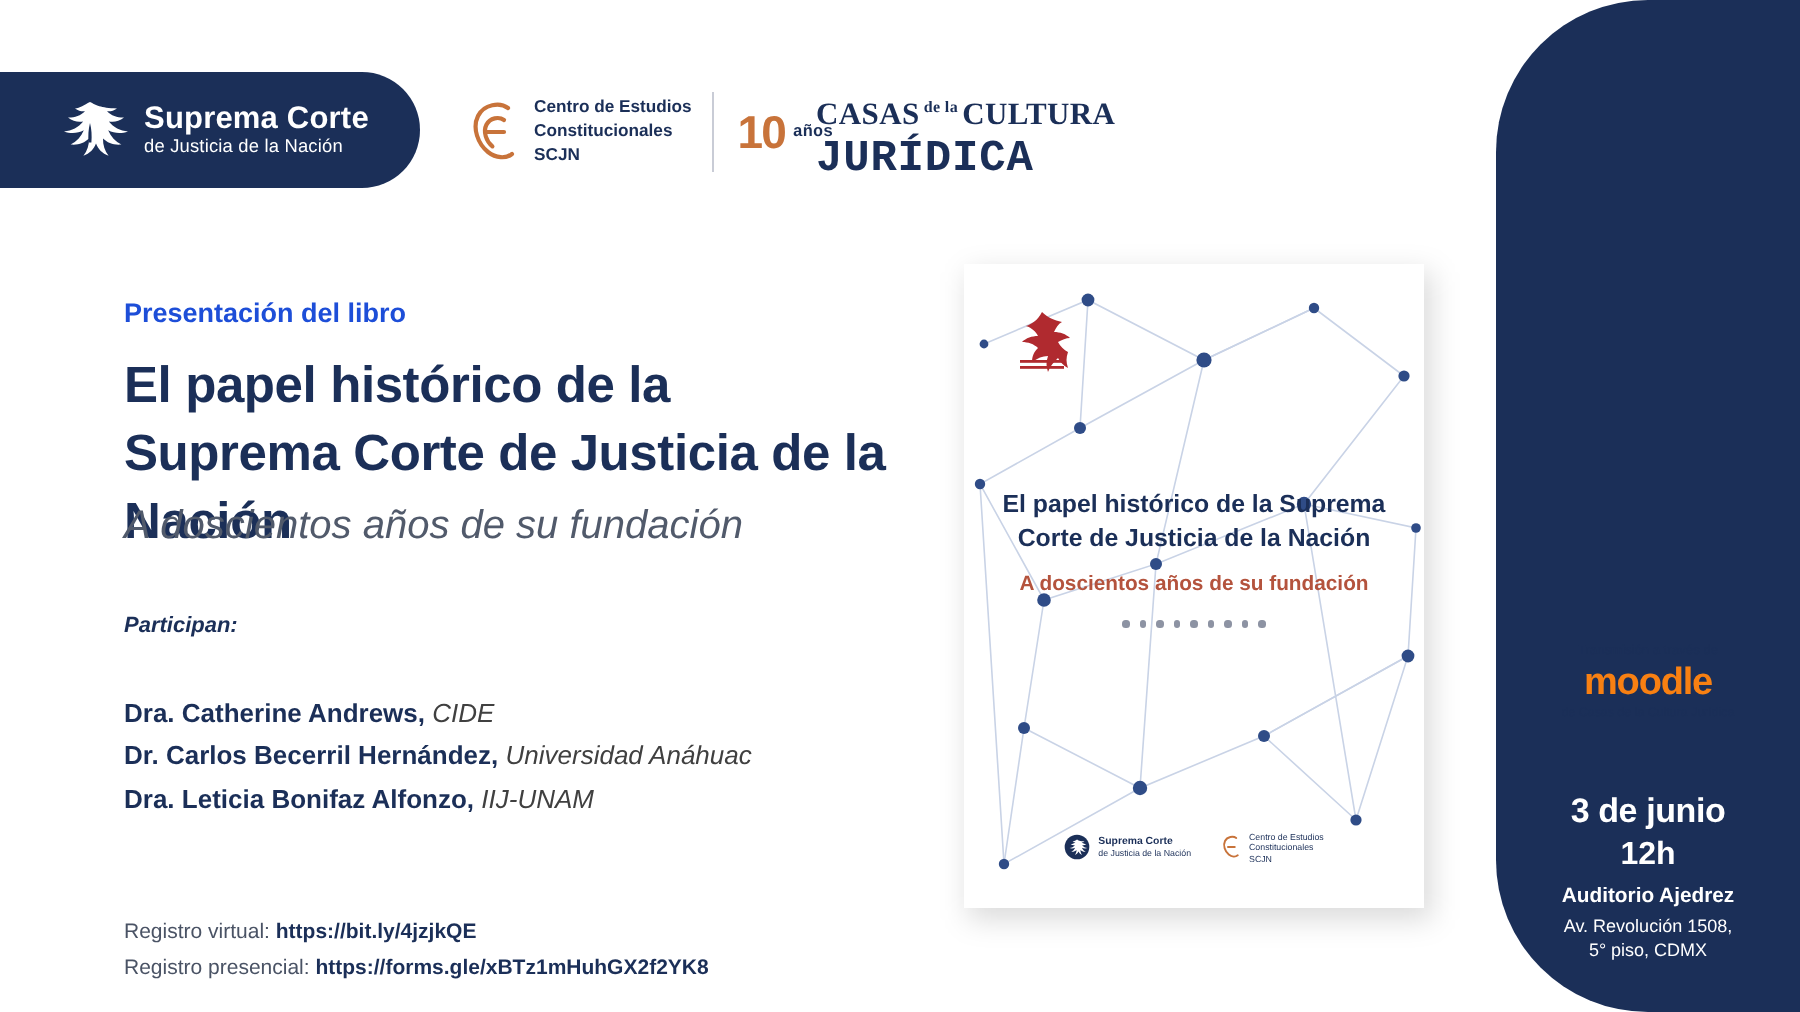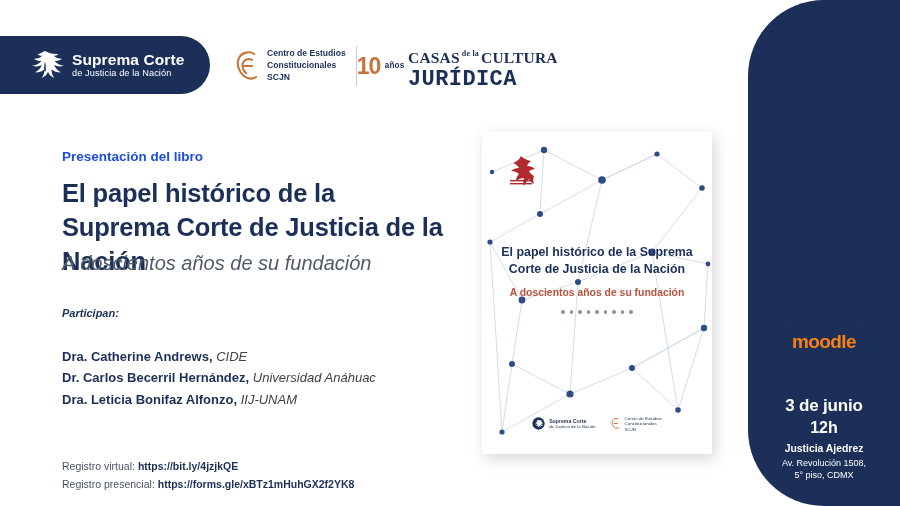--- a/index.html
+++ b/index.html
@@ -45,20 +45,21 @@
   .cec-glyph { width: 26px; height: 40px; margin-right: 7px; }
   .cec-text {
     color: #1b2f58;
     font-size: 8.6px;
     line-height: 1.38;
     font-weight: 600;
   }
   .cec-ten {
     display: flex; align-items: center;
     margin-left: 10px;
+    padding-left: 12px;
     border-left: 1px solid #c9ccd6;
     height: 40px;
   }
   .cec-ten .num {
     color: #c8733a;
     font-size: 23px;
     font-weight: 700;
     letter-spacing: -1px;
     line-height: 1;
   }
@@ -462,20 +463,20 @@
     <div class="moodle-word">moodle</div>
     <div class="sub">de Casas de la Cultura Jurídica</div>
   </div>
 
   <div class="date-block">
     <div class="d1">3 de junio</div>
     <div class="d2">12h</div>
   </div>
 
   <div class="venue-block">
-    <div class="v1">Justicia Ajedrez</div>
+    <div class="v1">Auditorio Ajedrez</div>
     <div class="v2">
       <span>Av. Revolución 1508,</span><br>
       <span>5° piso, CDMX</span>
     </div>
   </div>
 
 </div>
 
 </body></html>

